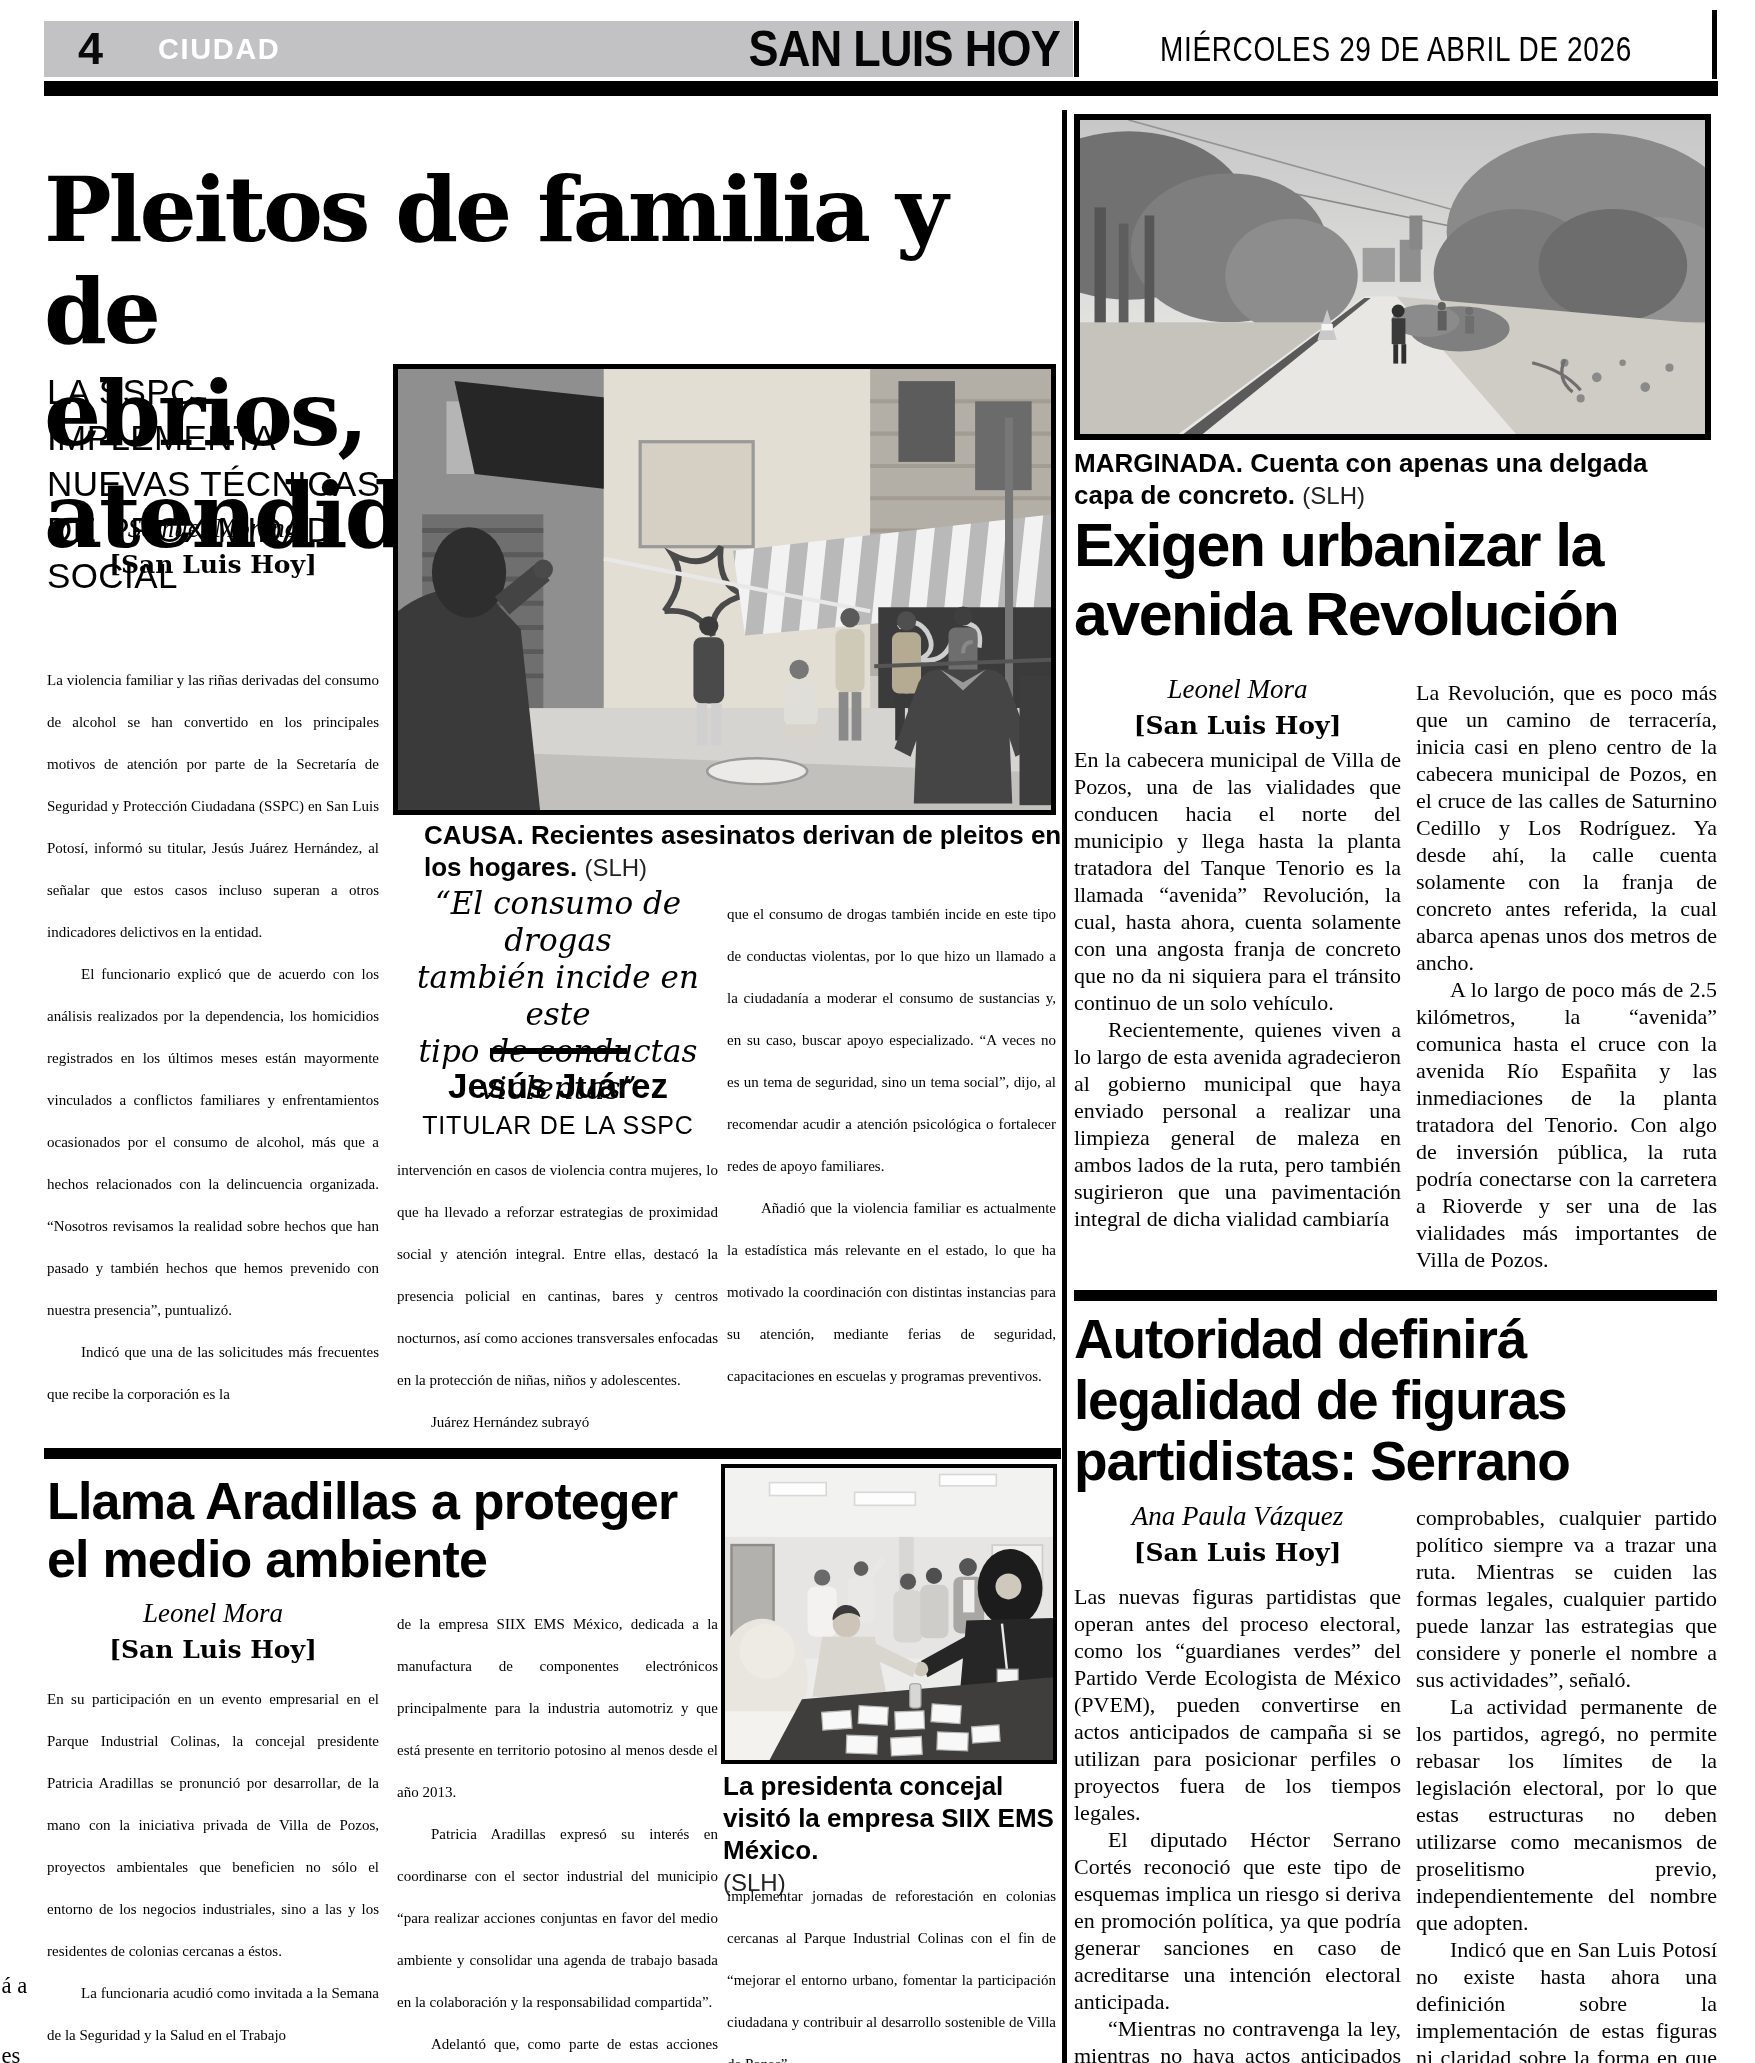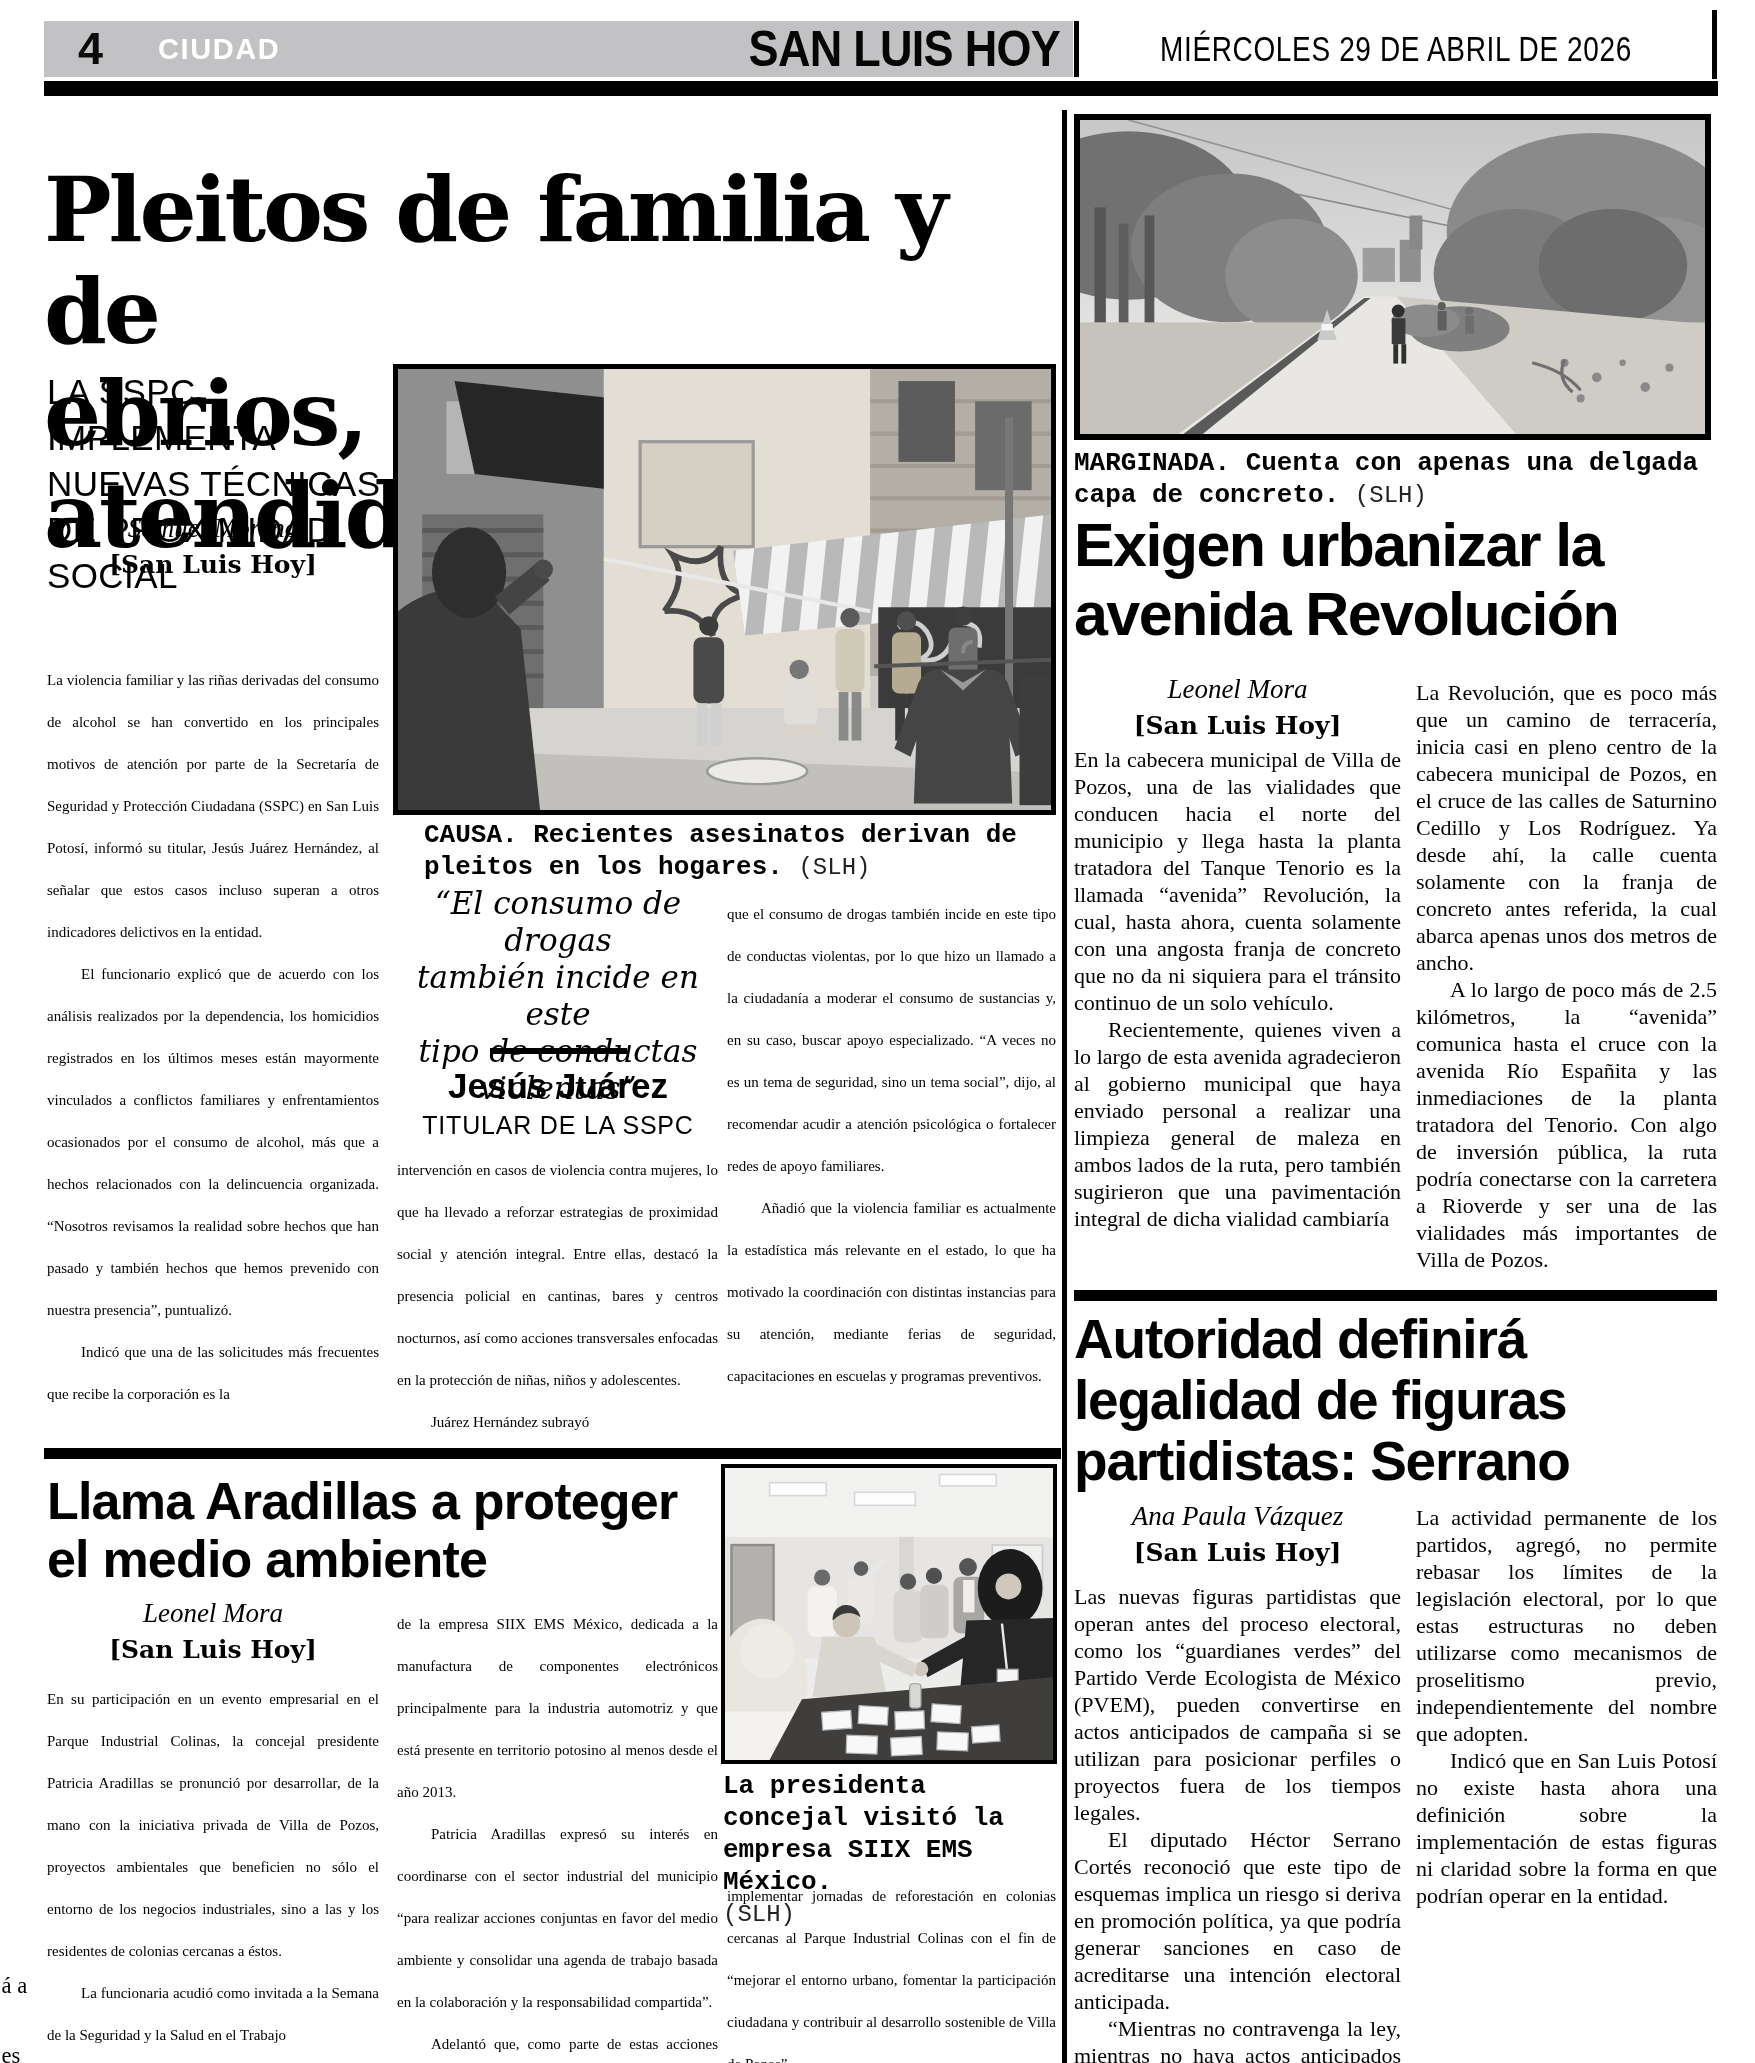--- a/index.html
+++ b/index.html
@@ -29,21 +29,21 @@
       white-space:pre-line;letter-spacing:-0.8px;}
   .deck{font-family:"Liberation Sans","DejaVu Sans",sans-serif;font-size:35px;line-height:46px;
       letter-spacing:0.4px;}
   .byline{text-align:center;}
   .byline .name{font-style:italic;font-size:27px;display:block;}
   .byline .credit{font-weight:700;font-size:25px;display:block;margin-top:6.4px;font-family:"DejaVu Serif","Liberation Serif",serif;}
   .bodycol{font-size:15px;line-height:42px;text-align:justify;hyphens:auto;overflow:hidden;}
   .bodycol p{margin:0;text-indent:34px;}
   .bodycol p:first-child{text-indent:0;}
   .bodycol-r{line-height:27px;font-size:22px;}
-  .caption{font-family:Liberation Mono, monospace;font-size:26px;line-height:32px;font-weight:700;}
+  .caption{font-family:Liberation Sans, sans-serif;font-size:26px;line-height:32px;font-weight:700;}
   .caption .lead{font-weight:900;}
   .caption .credit{font-weight:400;font-size:24px;color:#222;}
   .pullquote{font-family:"DejaVu Serif","Liberation Serif",serif;font-style:italic;font-size:31px;
       line-height:37px;text-align:center;white-space:pre-line;}
   .quote-rule{width:137px;height:6.4px;background:#000;margin:0 auto;}
   .quote-name{font-family:"Liberation Sans","DejaVu Sans",sans-serif;font-weight:800;font-size:35px;text-align:center;}
   .quote-title{font-family:"Liberation Sans","DejaVu Sans",sans-serif;font-weight:400;font-size:25px;
       letter-spacing:0.8px;text-align:center;}
   .photo{border:5.6px solid #000;box-sizing:border-box;background:#ddd;}
   .photo svg{display:block;width:100%;height:100%;}
@@ -359,20 +359,21 @@
   <div class="abs byline" style="left:1074px;top:1501px;width:327px;">
     <span class="name">Ana Paula Vázquez</span>
     <span class="credit">[San Luis Hoy]</span>
   </div>
   <div class="abs bodycol bodycol-r" style="left:1074px;top:1583px;width:327px;height:480px;">
       <p>Las nuevas figuras partidistas que operan antes del proceso electoral, como los “guardianes verdes” del Partido Verde Ecologista de México (PVEM), pueden convertirse en actos anticipados de campaña si se utilizan para posicionar perfiles o proyectos fuera de los tiempos legales.</p>
       <p>El diputado Héctor Serrano Cortés reconoció que este tipo de esquemas implica un riesgo si deriva en promoción política, ya que podría generar sanciones en caso de acreditarse una intención electoral anticipada.</p>
       <p>“Mientras no contravenga la ley, mientras no haya actos anticipados de campaña</p>
     </div>
   <div class="abs bodycol bodycol-r" style="left:1416px;top:1504px;width:301px;height:559px;">
+      <p>comprobables, cualquier partido político siempre va a trazar una ruta. Mientras se cuiden las formas legales, cualquier partido puede lanzar las estrategias que considere y ponerle el nombre a sus actividades”, señaló.</p>
       <p>La actividad permanente de los partidos, agregó, no permite rebasar los límites de la legislación electoral, por lo que estas estructuras no deben utilizarse como mecanismos de proselitismo previo, independientemente del nombre que adopten.</p>
       <p>Indicó que en San Luis Potosí no existe hasta ahora una definición sobre la implementación de estas figuras ni claridad sobre la forma en que podrían operar en la entidad.</p>
     </div>
 
   <div class="abs edge-frag" style="left:1.6px;top:1973px;">á a</div>
   <div class="abs edge-frag" style="left:1.6px;top:2023px;margin-top:20px;">es</div>
 
 </div>
 
 

